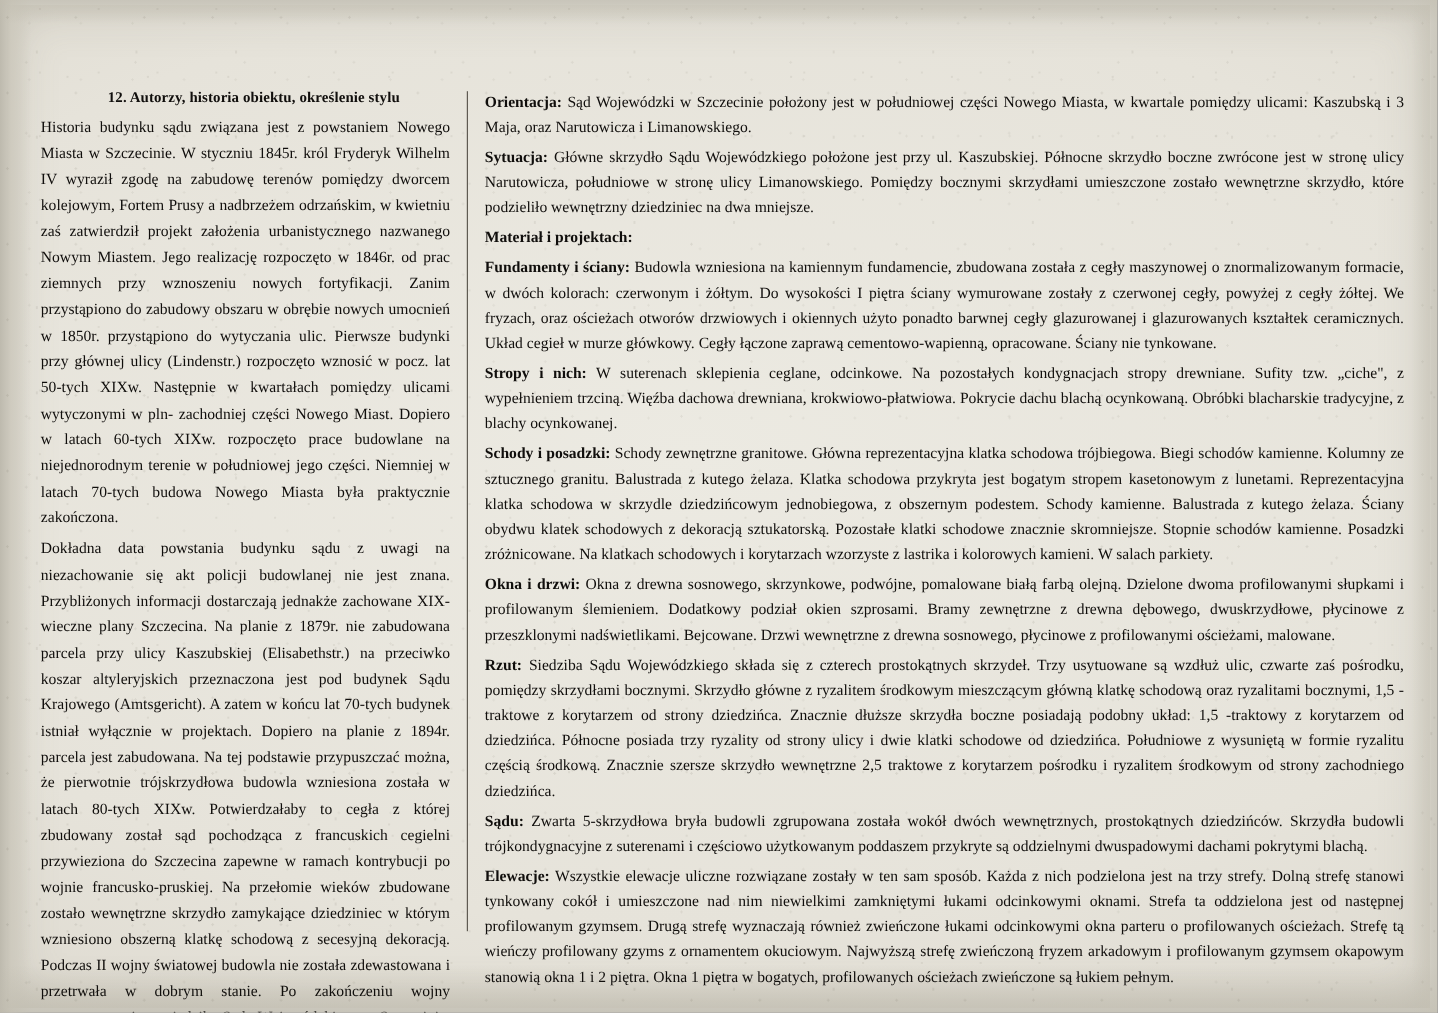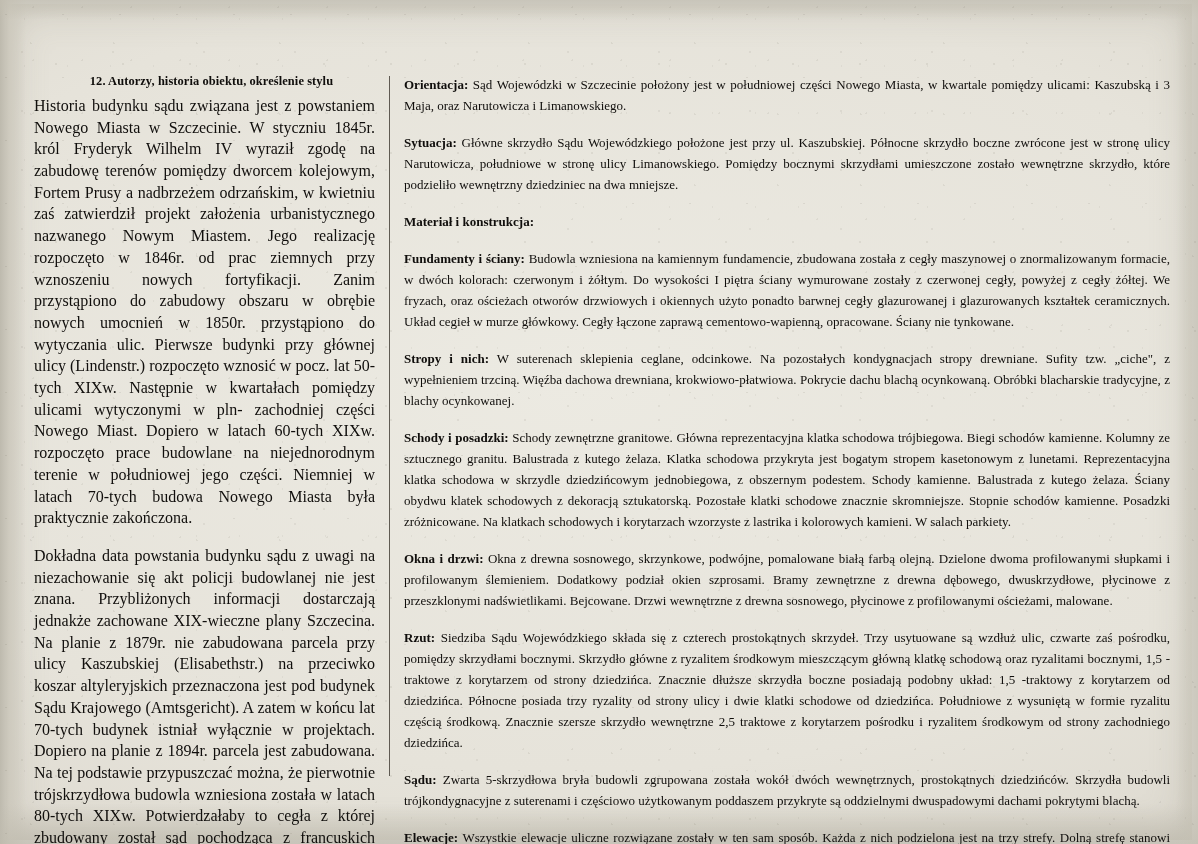--- a/index.html
+++ b/index.html
@@ -106,27 +106,27 @@
   .head-right { text-align: left; padding-left: 22px; }
 
   .para {
     font-size: 15.1px;
     line-height: 21.6px;
     text-align: justify;
     margin: 0;
     text-indent: 0;
     -webkit-font-smoothing: none;
   }
-  .col-left .para { font-size: 16px; line-height: 21.7px; }
+  .col-left .para { font-size: 13px; line-height: 21.7px; }
   .col-right .para { font-size: 13px; line-height: 21.0px; }
 
   .lbl {
     font-weight: bold;
   }
-  .para + .para { margin-top: 16px; }
+  .para + .para { margin-top: 4px; }
   
   .col-left, .col-right { filter: contrast(1.04); }
 </style>
 </head>
 <body>
 
 <div class="page">
   <div class="paper"></div>
   <div class="edge-left"></div>
   <div class="edge-top"></div>
@@ -146,21 +146,21 @@
 
     <div class="col-right">
 
       <p class="para">
         <span class="lbl">Orientacja:</span><span> Sąd Wojewódzki w Szczecinie położony jest w południowej części Nowego Miasta, w kwartale pomiędzy ulicami: Kaszubską i 3 Maja, oraz Narutowicza i Limanowskiego.</span>
       </p>
       <p class="para">
         <span class="lbl">Sytuacja:</span><span> Główne skrzydło Sądu Wojewódzkiego położone jest przy ul. Kaszubskiej. Północne skrzydło boczne zwrócone jest w stronę ulicy Narutowicza, południowe w stronę ulicy Limanowskiego. Pomiędzy bocznymi skrzydłami umieszczone zostało wewnętrzne skrzydło, które podzieliło wewnętrzny dziedziniec na dwa mniejsze.</span>
       </p>
       <p class="para">
-        <span class="lbl">Materiał i konstrukcja:</span><span></span>
+        <span class="lbl">Materiał i projektach:</span><span></span>
       </p>
       <p class="para">
         <span class="lbl">Fundamenty i ściany:</span><span> Budowla wzniesiona na kamiennym fundamencie, zbudowana została z cegły maszynowej o znormalizowanym formacie, w dwóch kolorach: czerwonym i żółtym. Do wysokości I piętra ściany wymurowane zostały z czerwonej cegły, powyżej z cegły żółtej. We fryzach, oraz ościeżach otworów drzwiowych i okiennych użyto ponadto barwnej cegły glazurowanej i glazurowanych kształtek ceramicznych. Układ cegieł w murze główkowy. Cegły łączone zaprawą cementowo-wapienną, opracowane. Ściany nie tynkowane.</span>
       </p>
       <p class="para">
         <span class="lbl">Stropy i nich:</span><span> W suterenach sklepienia ceglane, odcinkowe. Na pozostałych kondygnacjach stropy drewniane. Sufity tzw. „ciche", z wypełnieniem trzciną. Więźba dachowa drewniana, krokwiowo-płatwiowa. Pokrycie dachu blachą ocynkowaną. Obróbki blacharskie tradycyjne, z blachy ocynkowanej.</span>
       </p>
       <p class="para">
         <span class="lbl">Schody i posadzki:</span><span> Schody zewnętrzne granitowe. Główna reprezentacyjna klatka schodowa trójbiegowa. Biegi schodów kamienne. Kolumny ze sztucznego granitu. Balustrada z kutego żelaza. Klatka schodowa przykryta jest bogatym stropem kasetonowym z lunetami. Reprezentacyjna klatka schodowa w skrzydle dziedzińcowym jednobiegowa, z obszernym podestem. Schody kamienne. Balustrada z kutego żelaza. Ściany obydwu klatek schodowych z dekoracją sztukatorską. Pozostałe klatki schodowe znacznie skromniejsze. Stopnie schodów kamienne. Posadzki zróżnicowane. Na klatkach schodowych i korytarzach wzorzyste z lastrika i kolorowych kamieni. W salach parkiety.</span>
       </p>

